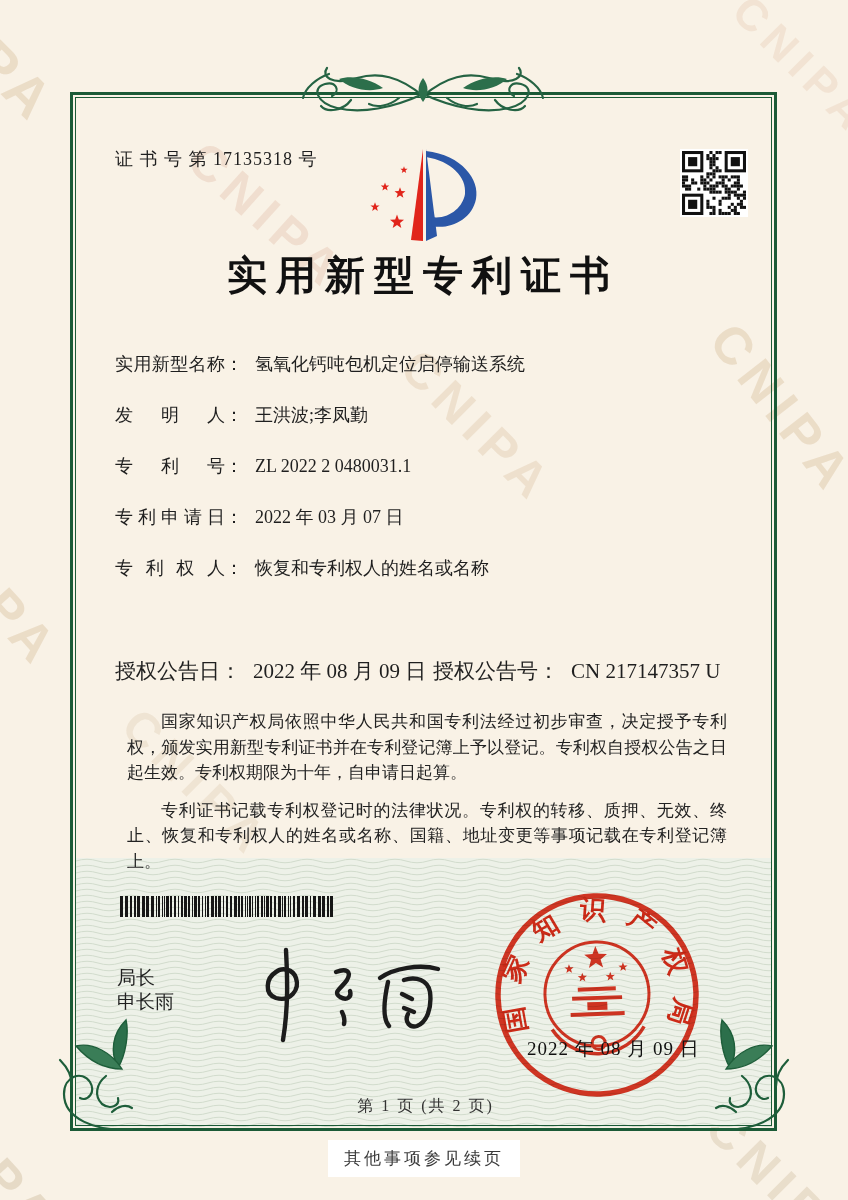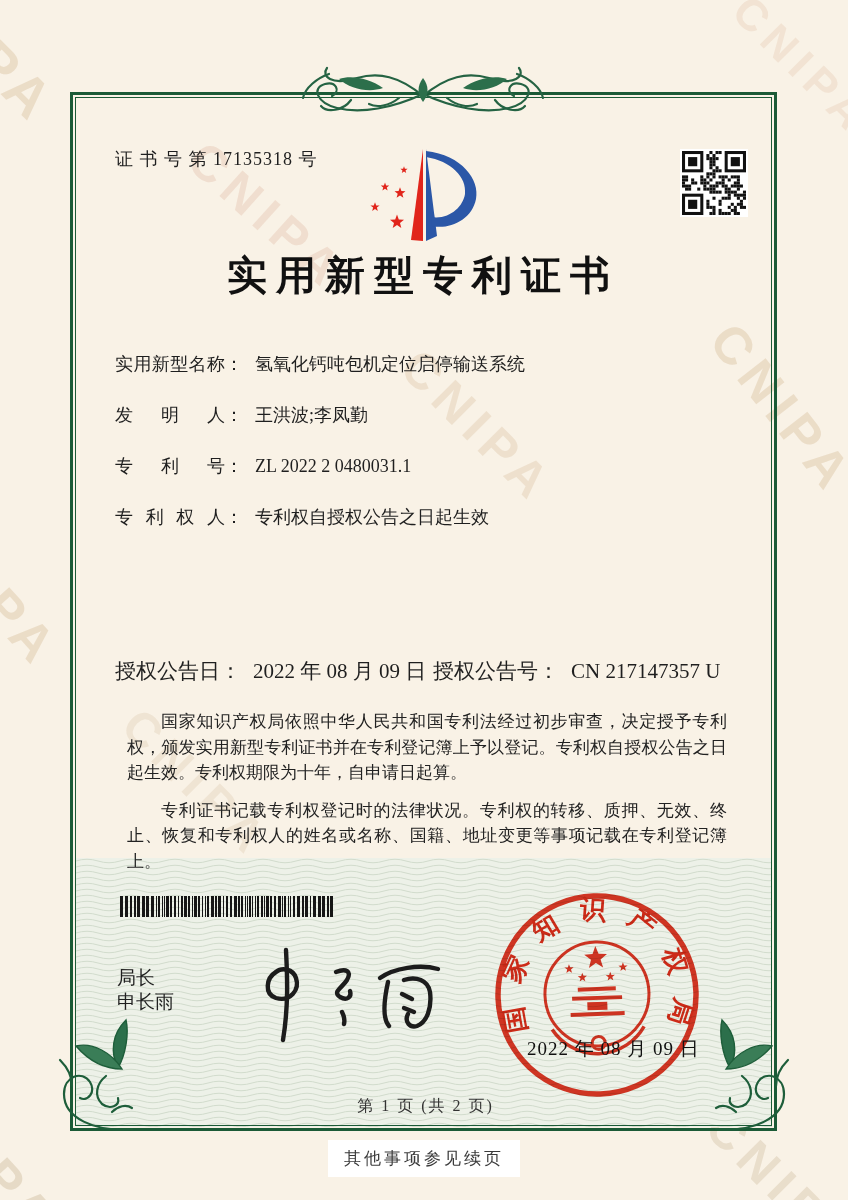--- a/index.html
+++ b/index.html
@@ -321,21 +321,24 @@
   <div class="row">
     <span class="lbl">实用新型名称</span><span>：</span><span class="val">氢氧化钙吨包机定位启停输送系统</span>
   </div>
   <div class="row">
     <span class="lbl">发明人</span><span>：</span><span class="val">王洪波;李凤勤</span>
   </div>
   <div class="row">
     <span class="lbl">专利号</span><span>：</span><span class="val">ZL 2022 2 0480031.1</span>
   </div>
   <div class="row">
-    <span class="lbl">专利权人</span><span>：</span><span class="val">专利权自授权公告之日起生效</span>
+    <span class="lbl">专利申请日</span><span>：</span><span class="val">2022 年 03 月 07 日</span>
+  </div>
+  <div class="row">
+    <span class="lbl">专利权人</span><span>：</span><span class="val">恢复和专利权人的姓名或名称</span>
   </div>
 </div>
 
 <div class="grant">
   <span>授权公告日</span><span>：</span><span class="val">2022 年 08 月 09 日</span>
   <span class="pair2">
     <span>授权公告号</span><span>：</span><span class="val">CN 217147357 U</span>
   </span>
 </div>
 

